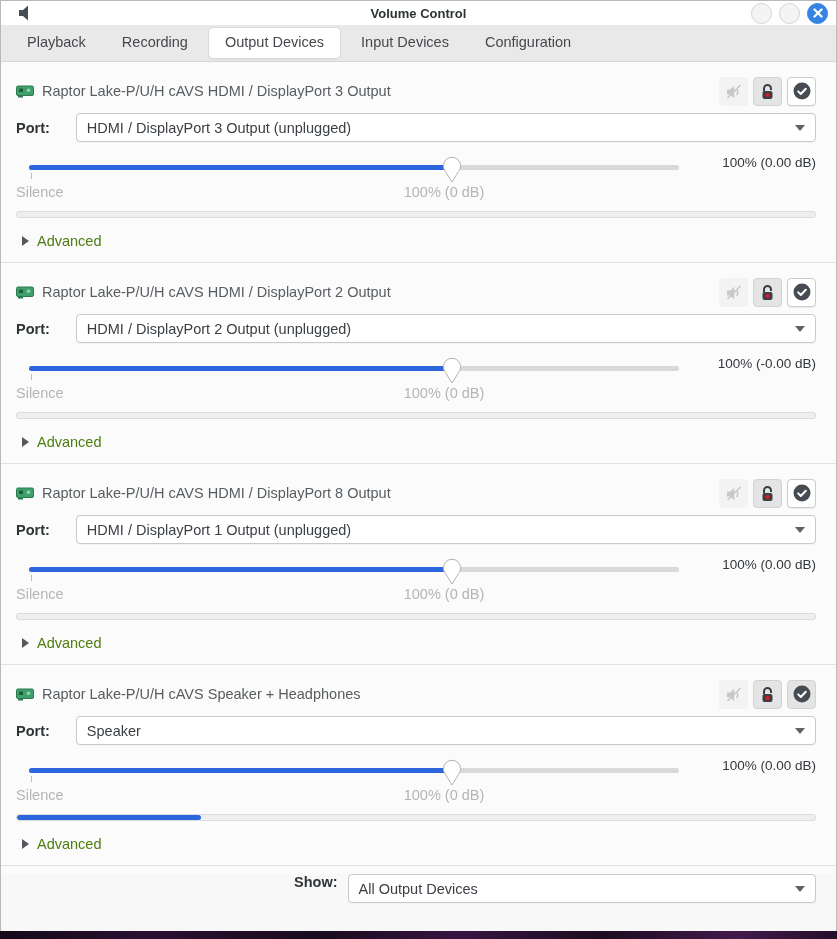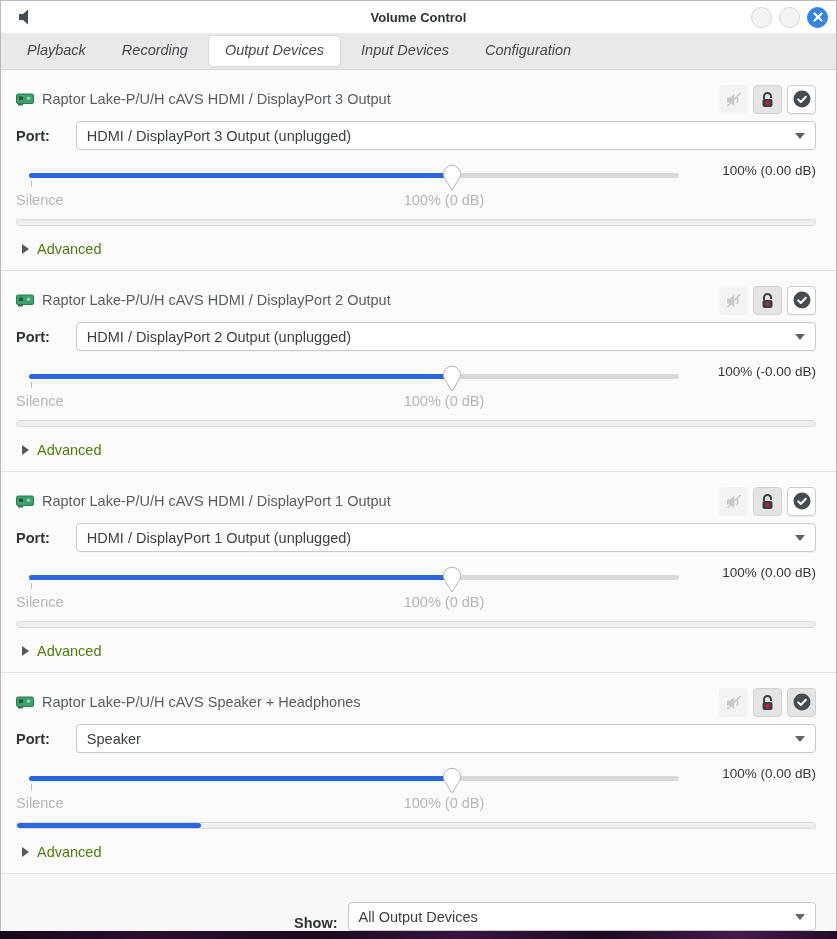--- a/index.html
+++ b/index.html
@@ -12,21 +12,21 @@
     width: 837px; height: 931px;
     display: flex; flex-direction: column;
     background: #fbfbfb;
     border: 1px solid #b9b9b9;
     border-bottom: none;
   }
   
   .titlebar {
     height: 24px; background: #ffffff;
     display: flex; align-items: center;
-    padding: 16px 8px; position: relative;
+    padding: 8px 8px; position: relative;
     flex: 0 0 auto;
   }
   .app-icon { width: 18px; height: 18px; margin-left: 8px; }
   .title {
     position: absolute; left: 0; right: 0; text-align: center;
     font-size: 13px; font-weight: bold; color: #2e3436;
     pointer-events: none;
   }
   .win-buttons { margin-left: auto; display: flex; gap: 7px; z-index: 2; }
   .win-btn {
@@ -39,21 +39,21 @@
   
   .tabbar {
     height: 37px; background: #e9e9e9;
     border-bottom: 1px solid #d6d6d6;
     display: flex; align-items: center;
     padding: 0 10px; gap: 4px;
     flex: 0 0 auto;
   }
   .tab {
     padding: 6px 16px; font-size: 14.5px; color: #45494d;
-    border-radius: 5px; cursor: default; line-height: 1.2; font-style: italic;
+    border-radius: 5px; cursor: default; line-height: 1.2;
   }
   .tab.active {
     background: #ffffff; border: 1px solid #dadada;
     box-shadow: 0 1px 1px rgba(0,0,0,0.04);
   }
   
   .content { flex: 1 1 auto; background: #fbfbfb; overflow: hidden; }
   .device {
     padding: 14px 20px 10px 15px;
     border-bottom: 1px solid #e2e2e2;
@@ -119,21 +119,21 @@
   
   .advanced { display: flex; align-items: center; margin-top: 12px; height: 22px; }
   .expander-arrow { width: 0; height: 0; margin: 0 8px 0 6px;
     border-top: 5px solid transparent; border-bottom: 5px solid transparent;
     border-left: 7px solid #55595d; }
   .advanced-label { font-size: 14.5px; color: #4d7c0f; }
   
   .spacer { flex: 1 1 auto; border-bottom: 1px solid #e2e2e2; background: #fbfbfb; }
   .footer {
     flex: 0 0 57px; background: #f8f8f8;
-    display: flex; align-items: flex-end; padding: 0 20px 0 15px;
+    display: flex; align-items: flex-start; padding: 0 20px 0 15px;
   }
   .show-label { font-size: 14.5px; font-weight: bold; color: #2e3436;
     margin-left: 278px; margin-right: 10px; }
   .footer .dropdown { flex: 1 1 auto; }
   .desktop-strip {
     height: 8px;
     background: linear-gradient(90deg, #15091a 0%, #2a1030 18%, #1a0b1e 38%,
                 #371541 55%, #1d0c21 72%, #431a4d 88%, #240e29 100%);
   }
 </style>
@@ -308,21 +308,21 @@
         <span class="expander-arrow"></span>
         <span class="advanced-label">Advanced</span>
       </div>
     </div>
 
     <div class="device">
       <div class="dev-header">
         <svg class="card-icon" viewBox="0 0 18 13">
             <use href="#i-card"></use>
           </svg>
-        <span class="dev-name">Raptor Lake-P/U/H cAVS HDMI / DisplayPort 1 Output</span>
+        <span class="dev-name">Raptor Lake-P/U/H cAVS HDMI / DisplayPort 8 Output</span>
         <div class="dev-buttons">
           <div class="dev-btn flat">
             <svg width="16" height="17" viewBox="0 0 16 17">
                 <use href="#i-mute"></use>
               </svg>
             </div>
           <div class="dev-btn toggled">
             <svg width="17" height="17" viewBox="0 0 17 17">
                 <use href="#i-lock"></use>
               </svg>

